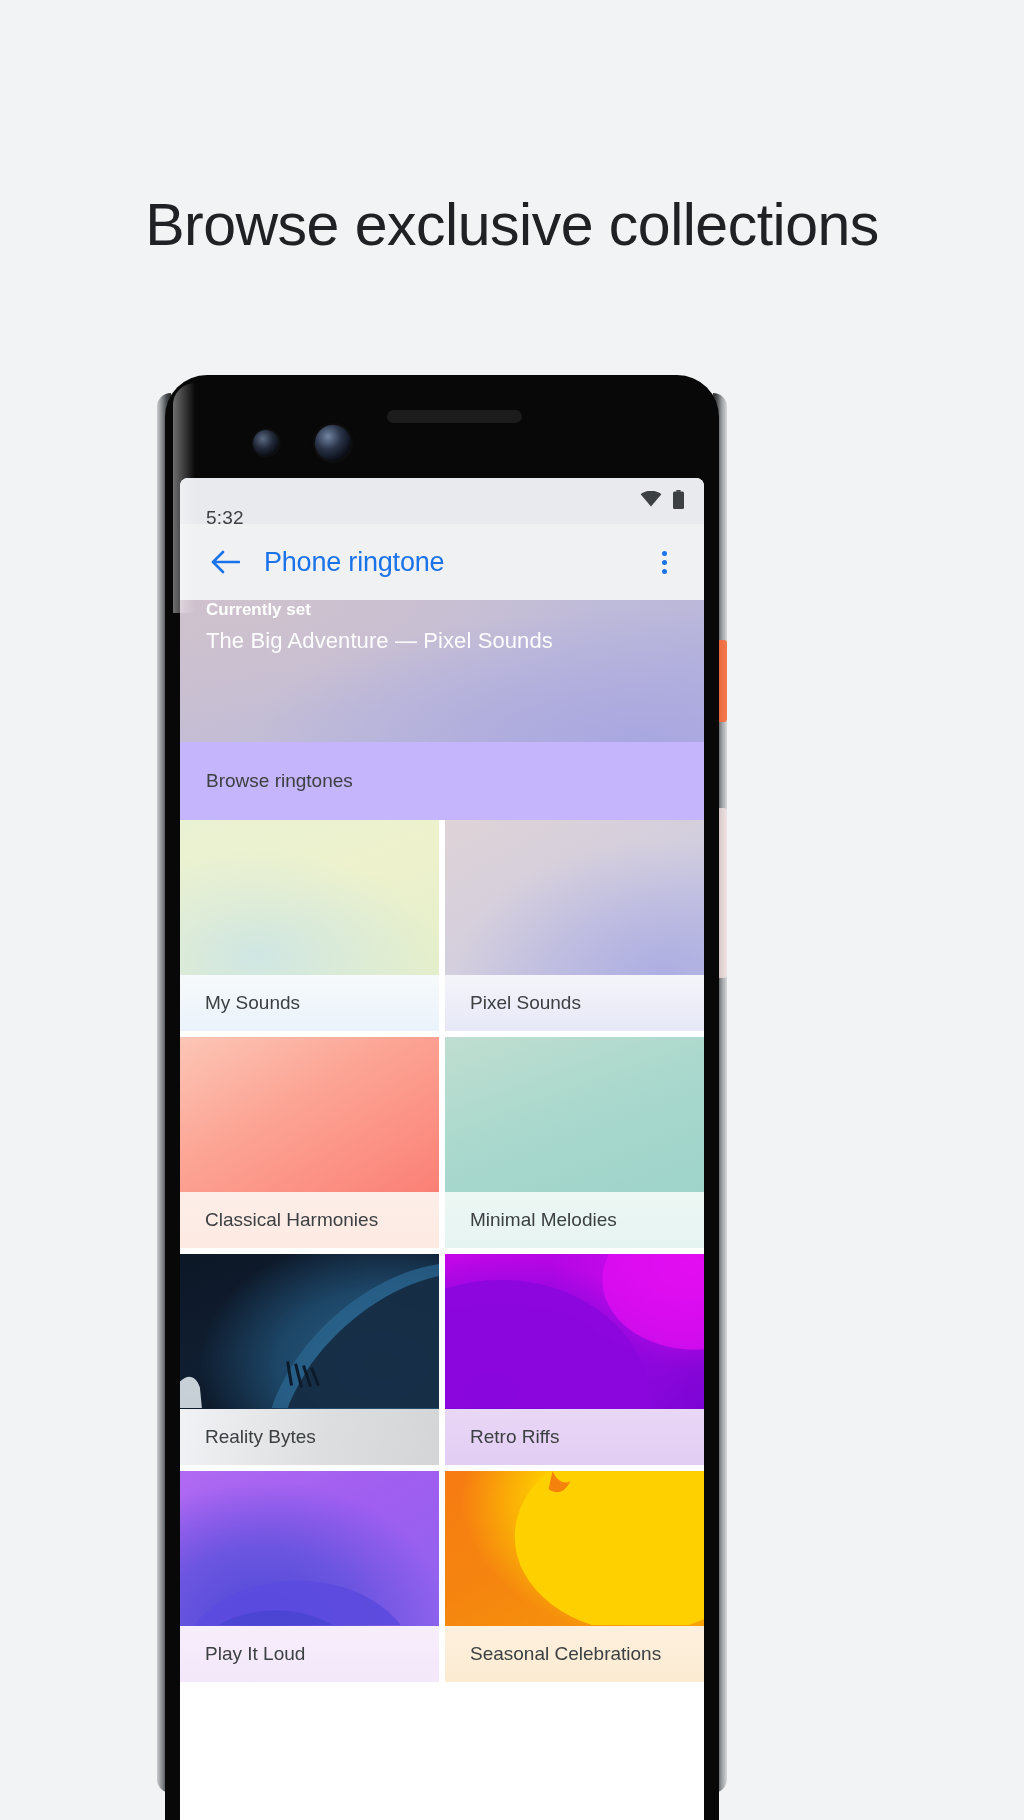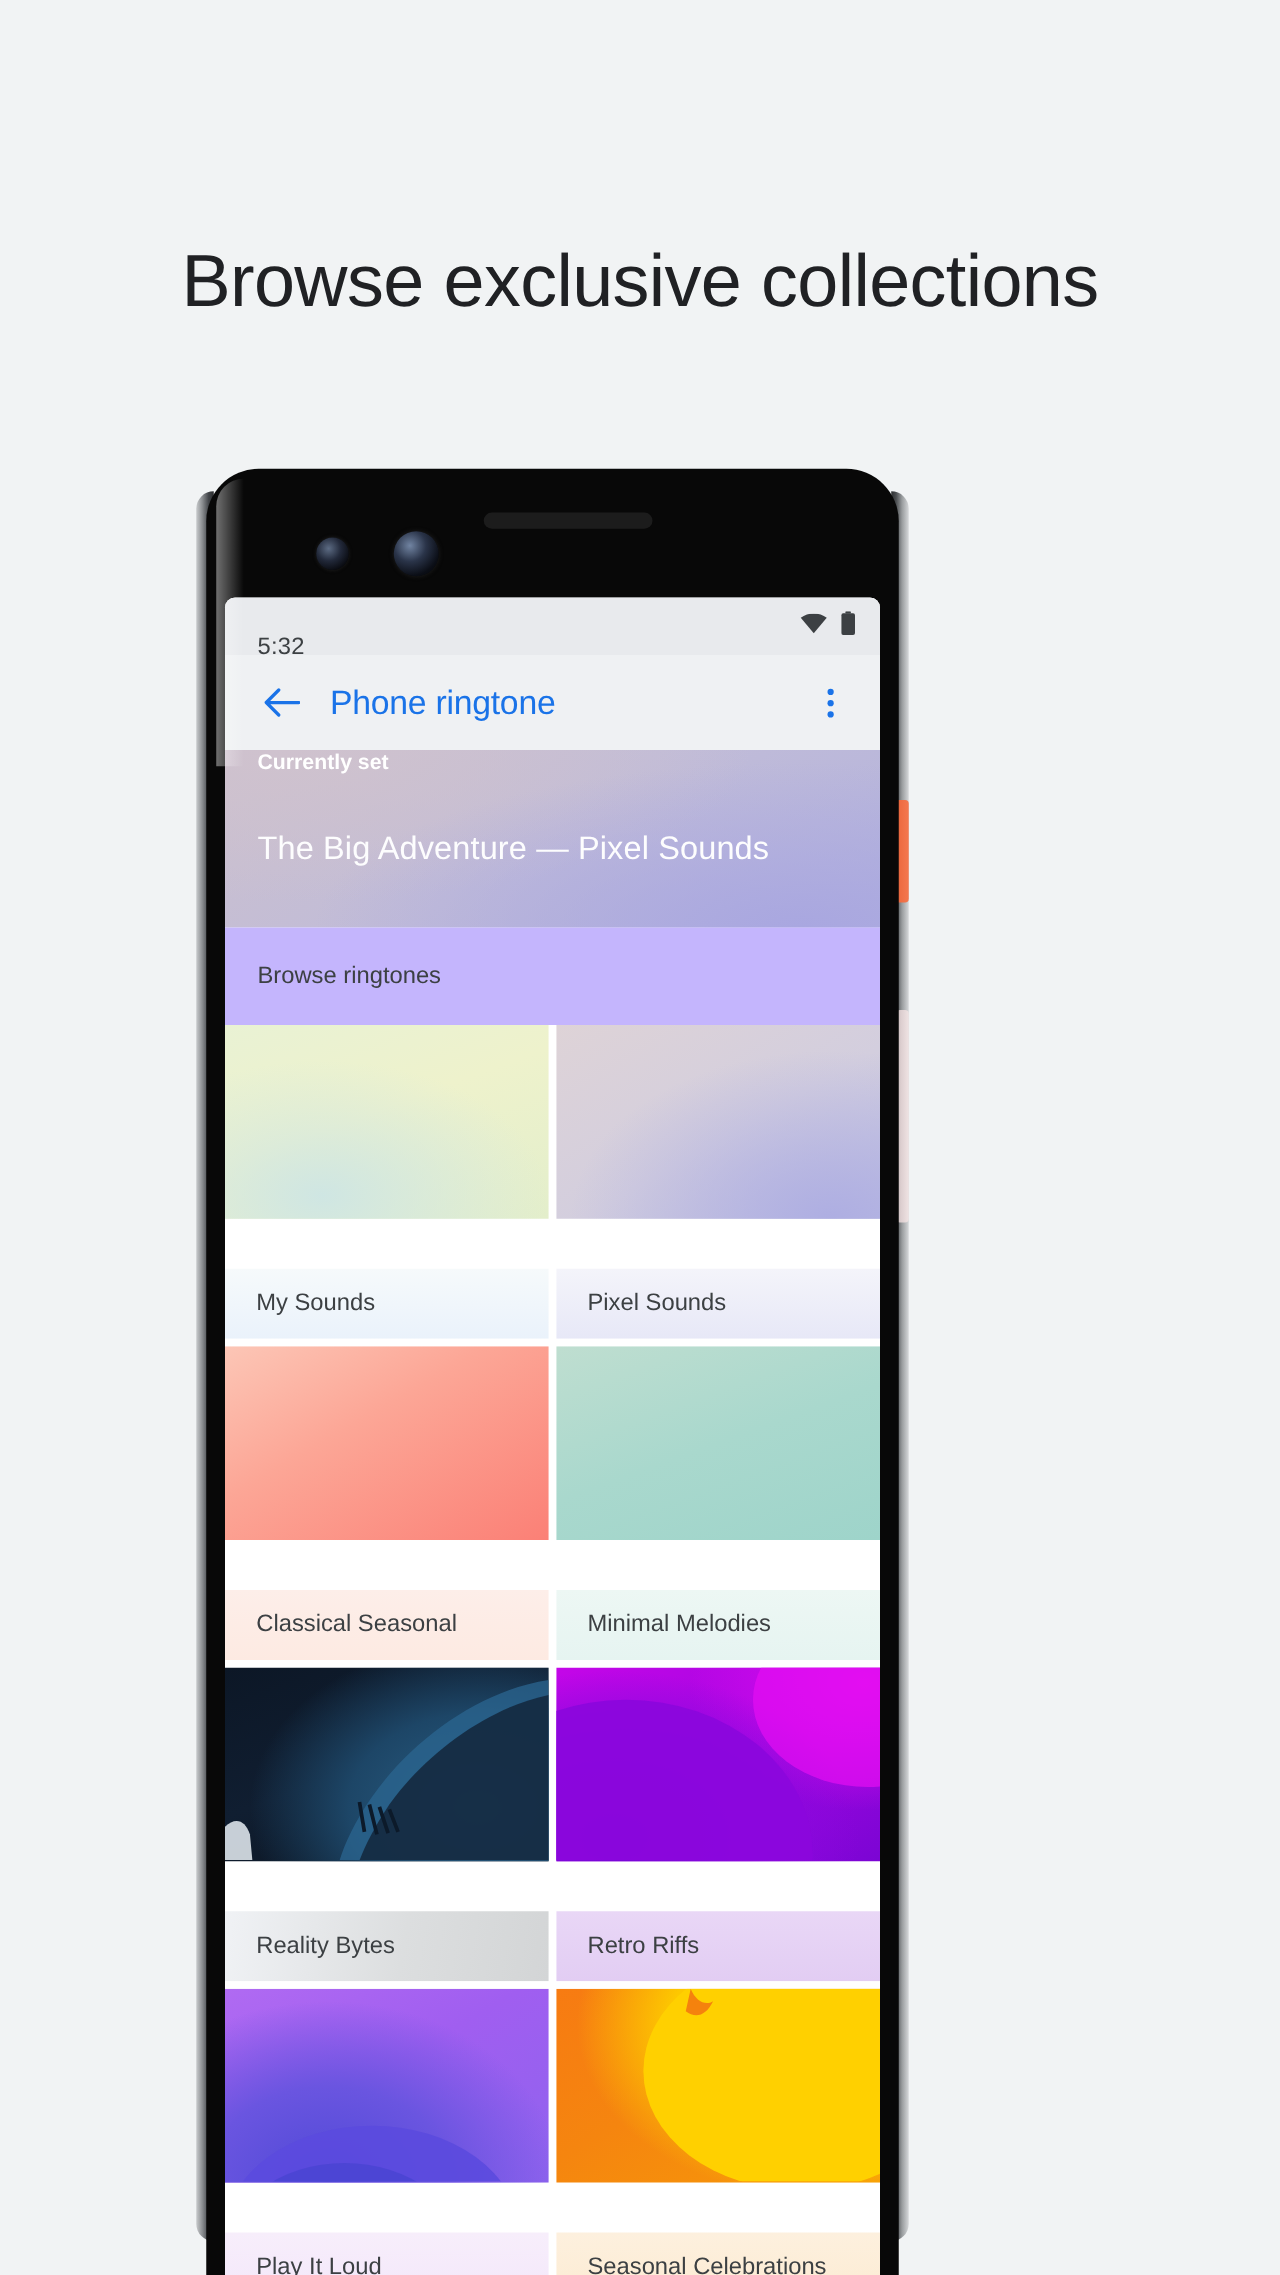--- a/index.html
+++ b/index.html
@@ -213,25 +213,24 @@
     display: flex;
     flex-direction: column;
   }
   #currently-set-label {
     font-size: 17px;
     font-weight: 700;
     color: #ffffff;
     margin-bottom: 8px;
   }
   #currently-set-value {
-    font-size: 26px;
+    font-size: 22px;
     font-weight: 400;
     color: #fdfdfe;
     letter-spacing: 0.1px;
-    margin-top: 35px;
   }
 
   
   #browse-header {
     height: 78px;
     background: #c4b5fd;
     display: flex;
     align-items: center;
     padding: 0 26px;
     font-size: 19px;
@@ -255,21 +254,20 @@
     height: 155px;
     width: 100%;
   }
   .tile-label {
     height: 56px;
     display: flex;
     align-items: center;
     padding: 0 25px;
     font-size: 19px;
     color: #3c4043;
-    margin-top: 40px;
   }
 
   
   .art-my-sounds {
     background:
       radial-gradient(120% 120% at 30% 88%, #cfe6e3 0%, rgba(207,230,227,0) 58%),
       linear-gradient(160deg, #e9f2d4 0%, #eef2cc 45%, #e3eecb 100%);
   }
   .lbl-my-sounds {
     background: linear-gradient(180deg, #f6fafb 0%, #eaf2fb 100%);
@@ -391,21 +389,21 @@
           <div class="tile">
             <div class="tile-art art-my-sounds"></div>
             <div class="tile-label lbl-my-sounds">My Sounds</div>
           </div>
           <div class="tile">
             <div class="tile-art art-pixel-sounds"></div>
             <div class="tile-label lbl-pixel-sounds">Pixel Sounds</div>
           </div>
           <div class="tile">
             <div class="tile-art art-classical"></div>
-            <div class="tile-label lbl-classical">Classical Seasonal</div>
+            <div class="tile-label lbl-classical">Classical Harmonies</div>
           </div>
           <div class="tile">
             <div class="tile-art art-minimal"></div>
             <div class="tile-label lbl-minimal">Minimal Melodies</div>
           </div>
           <div class="tile">
             <div class="tile-art art-reality">
               <svg class="reality-overlay" viewBox="0 0 260 155" preserveAspectRatio="none">
                 <path d="M260 10 C205 18 150 58 118 104 C104 124 96 142 92 155 L260 155 Z" fill="#2b6590" opacity="0.75"></path>
                 <path d="M260 22 C212 32 162 68 132 110 C120 128 112 144 108 155 L260 155 Z" fill="#14293f" opacity="0.9"></path>

